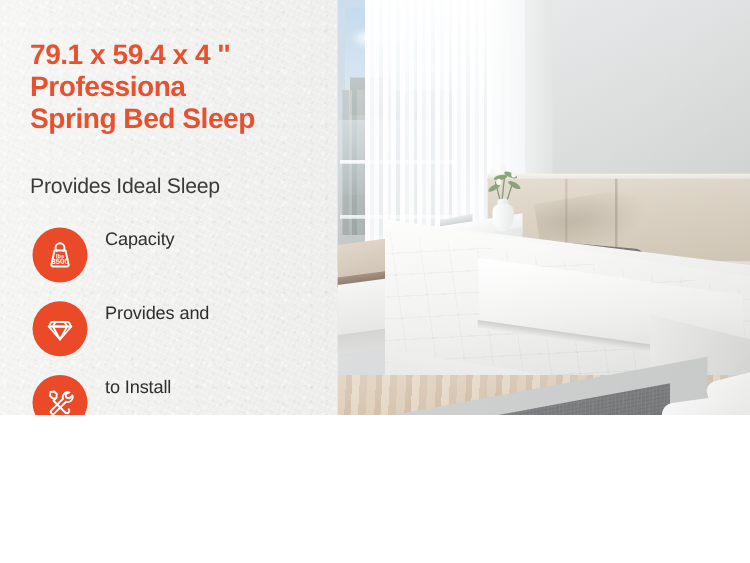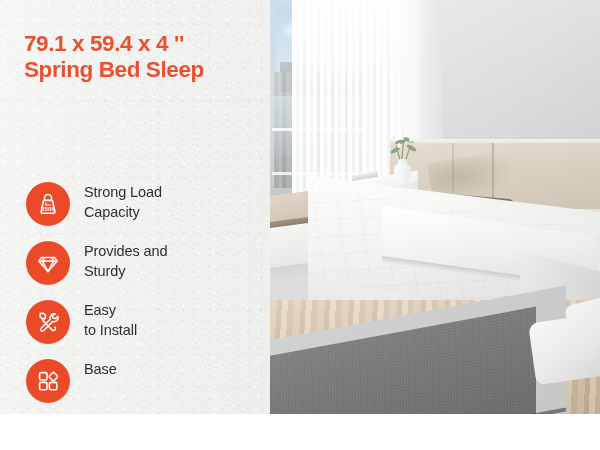--- a/index.html
+++ b/index.html
@@ -3,21 +3,21 @@
 <meta charset="utf-8">
 <style>
   * { margin:0; padding:0; box-sizing:border-box; }
   html,body { width:600px; height:450px; overflow:hidden; }
   body {
     font-family:"Liberation Sans", sans-serif;
     background:#ffffff;
   }
   #poster {
     position:relative;
-    width:600px; height:414px;
+    width:600px; height:332px;
     overflow:hidden;
   }
 
   
   #left-panel {
     position:absolute; left:0; top:0;
     width:270px; height:450px;
     background:#f2f2f0;
     overflow:hidden;
   }
@@ -420,72 +420,71 @@
 
 <div id="poster">
 
   <div id="left-panel">
     <div id="panel-texture"></div>
     <div id="panel-texture2"></div>
     <div id="panel-vignette"></div>
 
     <div id="headline-block">
       <div class="hl">79.1 x 59.4 x 4 ''</div>
+      <div class="hl">Professiona</div>
       <div class="hl">Spring Bed Sleep</div>
     </div>
 
+    <div id="subtitle">Provides Ideal Sleep</div>
 
     <div id="features">
 
       <div class="feature">
         <div class="badge">
           <svg width="28" height="28" viewBox="0 0 28 28">
             <path d="M14 4.6c-2.0 0-3.6 1.6-3.6 3.6 0 .9.35 1.75.92 2.38" fill="none" stroke="#fff" stroke-width="1.5" stroke-linecap="round"></path>
             <path d="M14 4.6c2.0 0 3.6 1.6 3.6 3.6 0 .9-.35 1.75-.92 2.38" fill="none" stroke="#fff" stroke-width="1.5" stroke-linecap="round"></path>
             <path d="M9.6 10.4 h8.8 l2.5 11.2 a1.3 1.3 0 0 1 -1.27 1.6 H8.37 a1.3 1.3 0 0 1 -1.27 -1.6 Z" fill="none" stroke="#fff" stroke-width="1.6" stroke-linejoin="round"></path>
             <text x="14" y="16.4" text-anchor="middle" fill="#fff" font-family="'Liberation Sans', sans-serif" font-size="4.4" font-weight="bold">lbs</text>
             <text x="14" y="21.4" text-anchor="middle" fill="#fff" font-family="'Liberation Sans', sans-serif" font-size="6.2" font-weight="bold">3500</text>
           </svg>
         </div>
         <div class="feat-label">
-          <div>Strong Load</div>
           <div>Capacity</div>
         </div>
       </div>
 
       <div class="feature">
         <div class="badge">
           <svg width="28" height="28" viewBox="0 0 28 28">
             <g fill="none" stroke="#fff" stroke-width="1.5" stroke-linejoin="round">
               <path d="M7.2 8.6 h13.6 l2.3 3.6 L14 22.6 L4.9 12.2 Z"></path>
               <path d="M4.9 12.2 h18.2"></path>
               <path d="M10.3 8.6 L8.3 12.2 L14 22.6 L19.7 12.2 L17.7 8.6"></path>
               <path d="M8.3 12.2 h11.4"></path>
             </g>
           </svg>
         </div>
         <div class="feat-label">
           <div>Provides and</div>
-          <div>Sturdy</div>
         </div>
       </div>
 
       <div class="feature">
         <div class="badge">
           <svg width="28" height="28" viewBox="0 0 28 28">
             <g fill="none" stroke="#fff" stroke-width="1.5" stroke-linecap="round" stroke-linejoin="round">
               <path d="M6.4 5.6 l3.0 -.4 2.1 2.1 -.4 3.0 -2.3 2.3 9.4 9.4"></path>
               <path d="M6.4 5.6 l-.4 3.0 2.1 2.1 3.0 -.4"></path>
               <path d="M18.2 22.0 a1.9 1.9 0 0 0 2.7 -2.7"></path>
               <path d="M21.5 5.9 a4.0 4.0 0 0 0 -5.1 5.1 L7.1 20.3 a1.7 1.7 0 0 0 2.4 2.4 l9.3 -9.3 a4.0 4.0 0 0 0 5.1 -5.1 l-2.3 2.3 -2.6 -.6 -.6 -2.6 Z"></path>
             </g>
           </svg>
         </div>
         <div class="feat-label">
-          <div>Easy</div>
           <div>to Install</div>
         </div>
       </div>
 
       <div class="feature">
         <div class="badge">
           <svg width="28" height="28" viewBox="0 0 28 28">
             <g fill="none" stroke="#fff" stroke-width="1.6">
               <rect x="5.6" y="5.6" width="7.4" height="7.4" rx="1.6"></rect>
               <rect x="5.6" y="15.4" width="7.4" height="7.4" rx="1.6"></rect>

